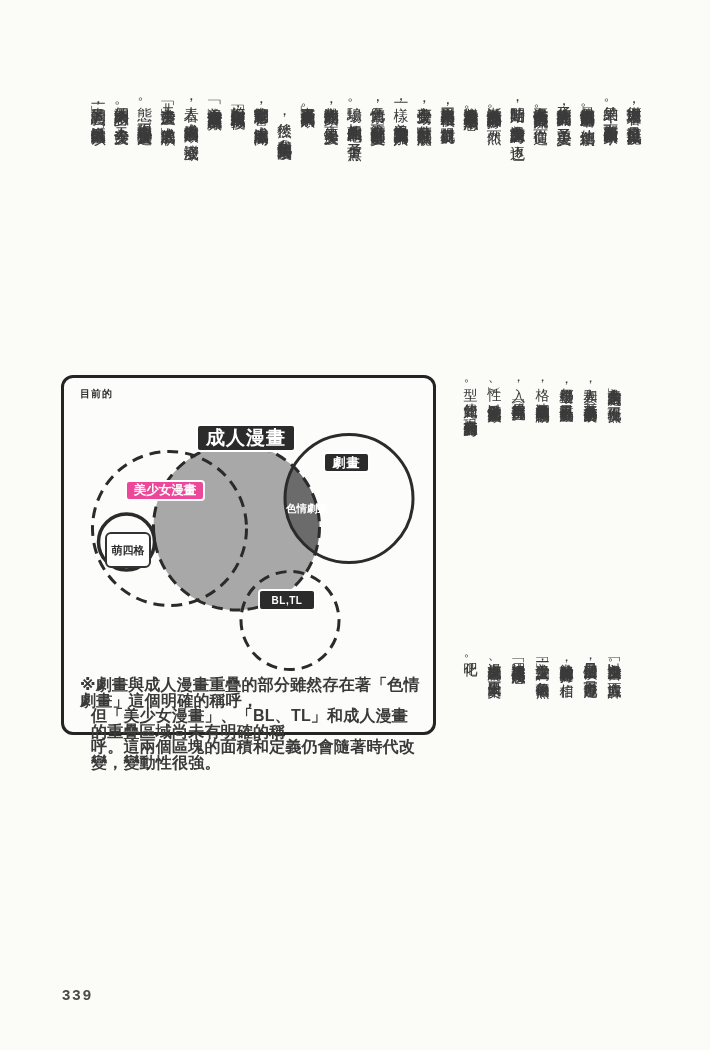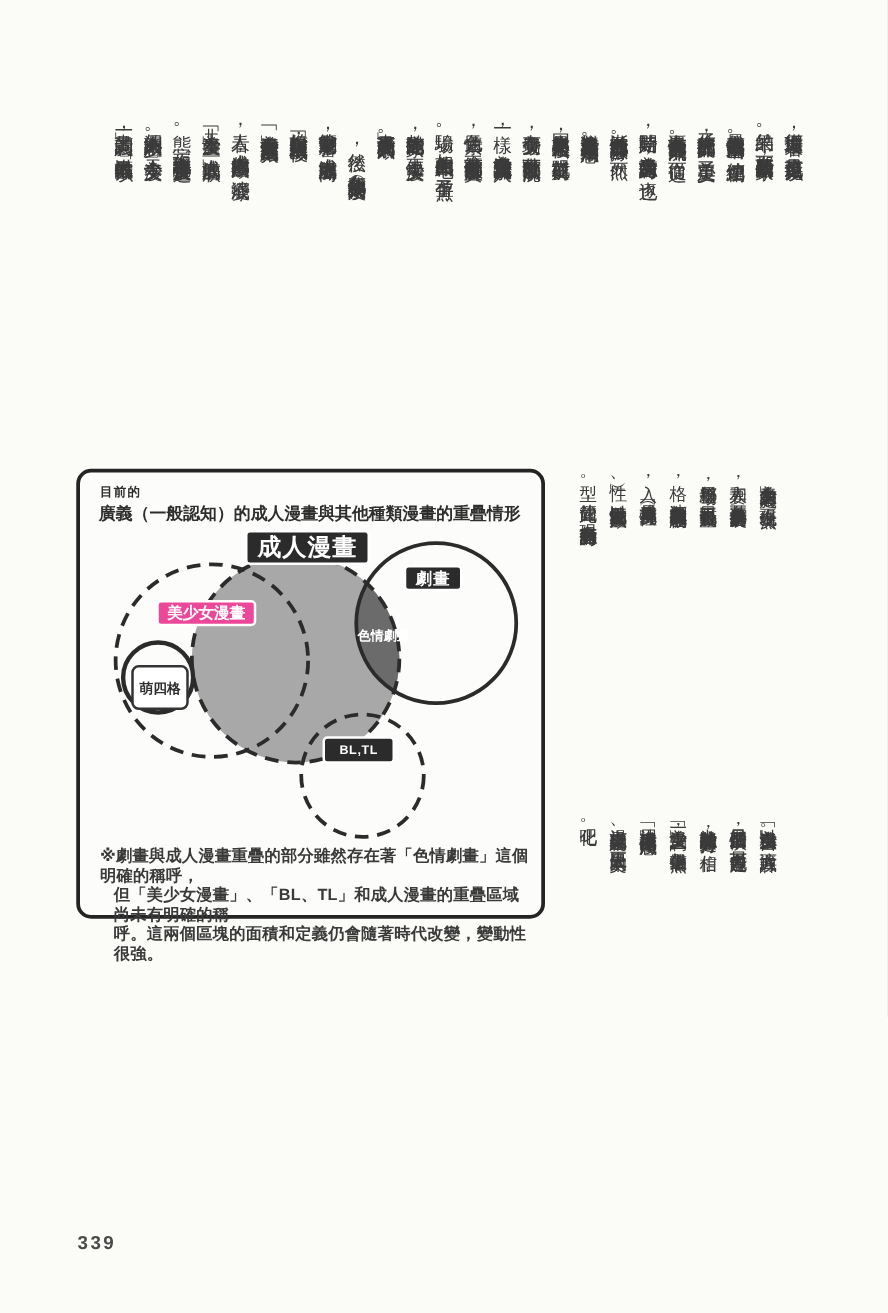--- a/index.html
+++ b/index.html
@@ -50,21 +50,21 @@
   #label-bishoujo{ left:61px;  top:102px; width:80px;  height:21px; font-size:12.5px; }
   #label-gekiga  { left:259px; top:74px;  width:47px;  height:21px; font-size:13px; letter-spacing:1px; }
   #label-ero     { left:217px; top:124px; width:52px;  height:14px; font-size:10.5px;
                    color:#ffffff; font-weight:bold; }
   #label-moe     { left:41px;  top:154px; width:46px;  height:36px; font-size:11px;
                    background:#ffffff; color:#2e2e2e; border:2px solid #333333; border-radius:6px; }
   #label-bltl    { left:194px; top:211px; width:58px;  height:22px; font-size:10px; letter-spacing:0.5px; }
 
   #diagram-footnote {
     position:absolute; left:16px; top:299px; width:344px;
-    font-size:13px; line-height:15.5px; font-weight:bold; color:#3a3a3a;
+    font-size:16px; line-height:15.5px; font-weight:bold; color:#3a3a3a;
     letter-spacing:0.2px;
   }
   #diagram-footnote .fline.indent { padding-left:11px; }
 
   #page-number {
     position:absolute; left:62px; top:986px;
     font-size:15px; font-weight:bold; color:#4a4a4a; letter-spacing:2px;
   }
 </style>
 </head>
@@ -94,21 +94,20 @@
       <div class="vcol">「美少女漫畫」便漸漸被當成專門給大</div>
       <div class="vcol">人看，成人導向的漫畫類別，演變成今</div>
       <div class="vcol">天「美少女漫畫」＝「成人漫畫」的狀</div>
       <div class="vcol">態。不如說現在會說「美少女漫畫」這</div>
       <div class="vcol">個詞的人愈來愈少。今天「美少女漫</div>
       <div class="vcol">畫」一詞的意義，以大幅偏離最早「以</div>
     </div>
 
   <div id="diagram-box">
     <div id="diagram-kicker">目前的</div>
-    <div id="diagram-title">廣義（一般認知）的成人漫畫與其他種類漫畫的重疊情形</div>
 
     <svg id="venn-svg" width="375" height="360" viewBox="0 0 375 360">
       <defs>
         <clipPath id="clip-adult">
             <circle cx="172.5" cy="149" r="83"></circle>
           </clipPath>
       </defs>
 
       <circle cx="172.5" cy="149" r="83" stroke="none" fill="#a8a8a8"></circle>
 

